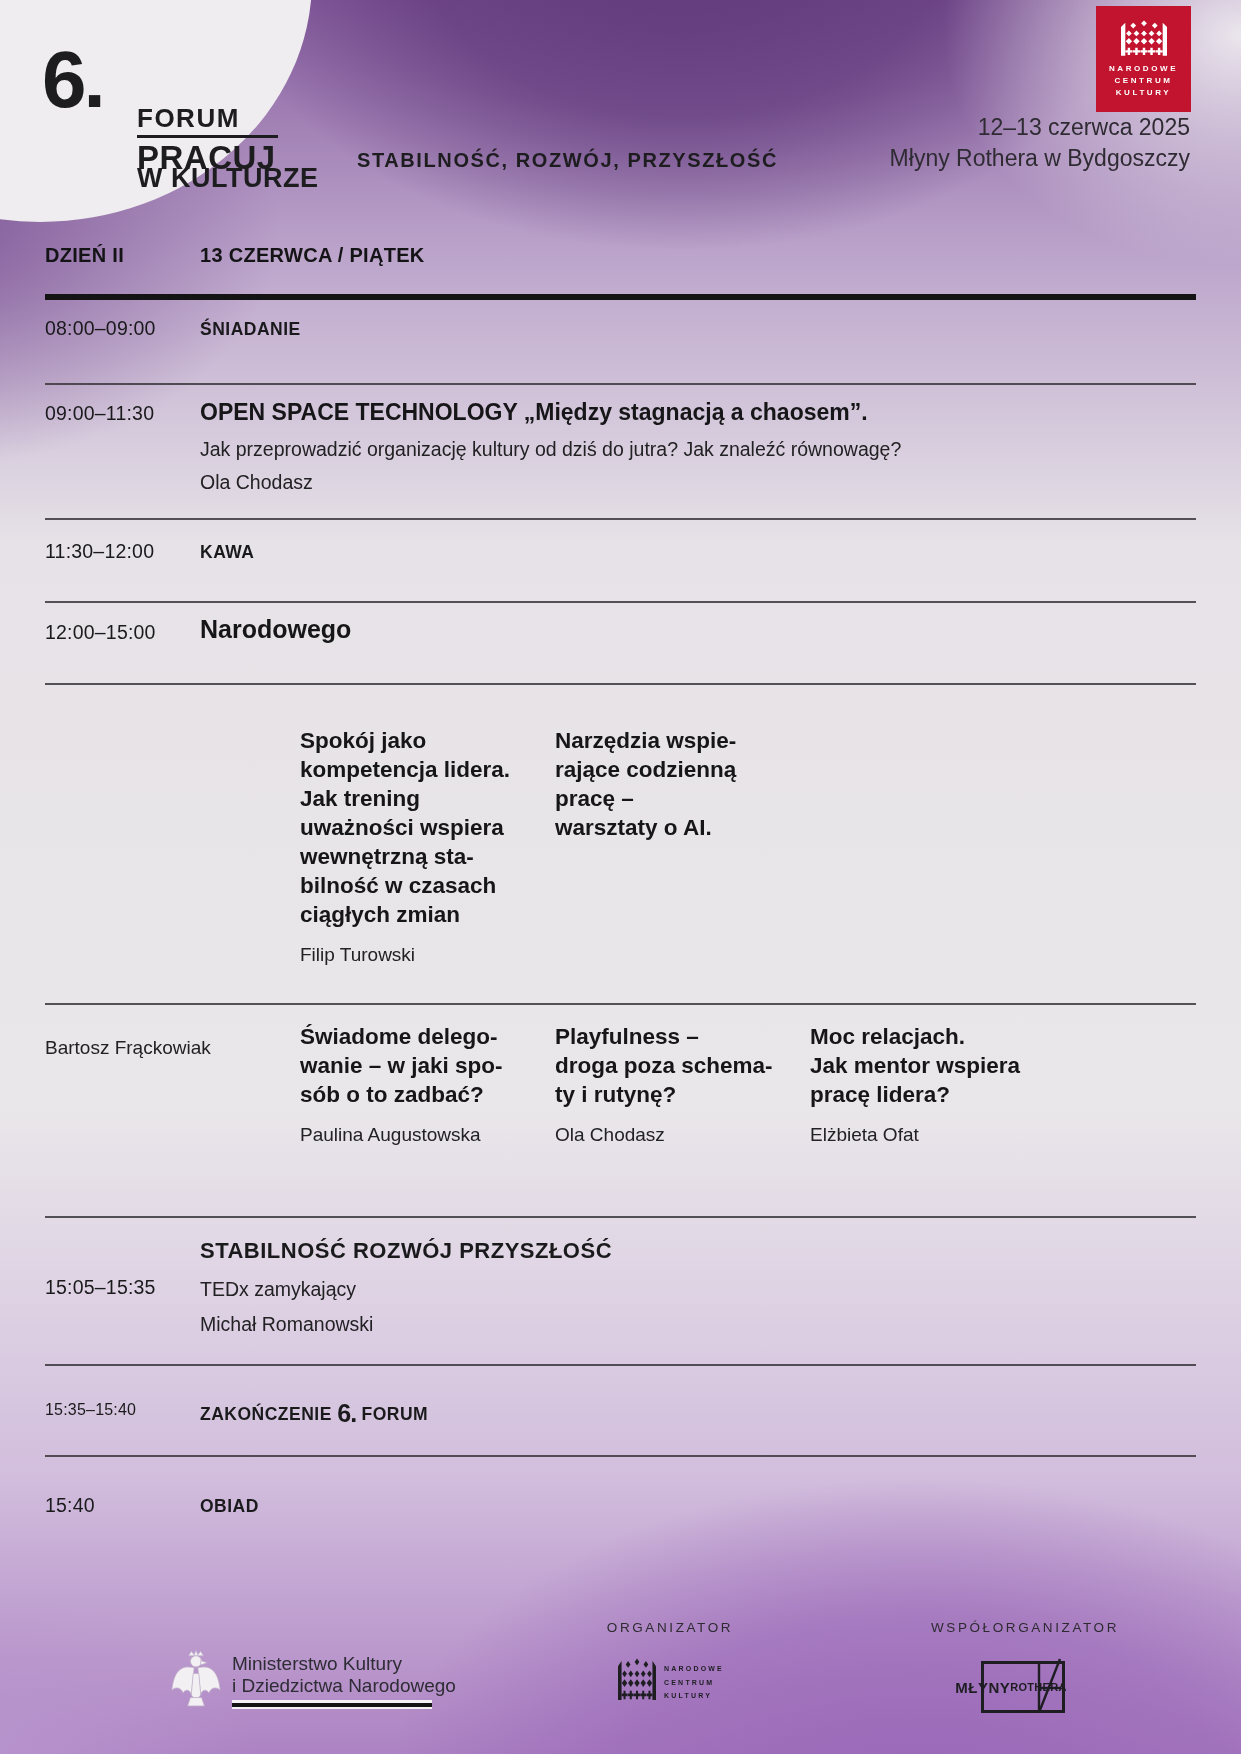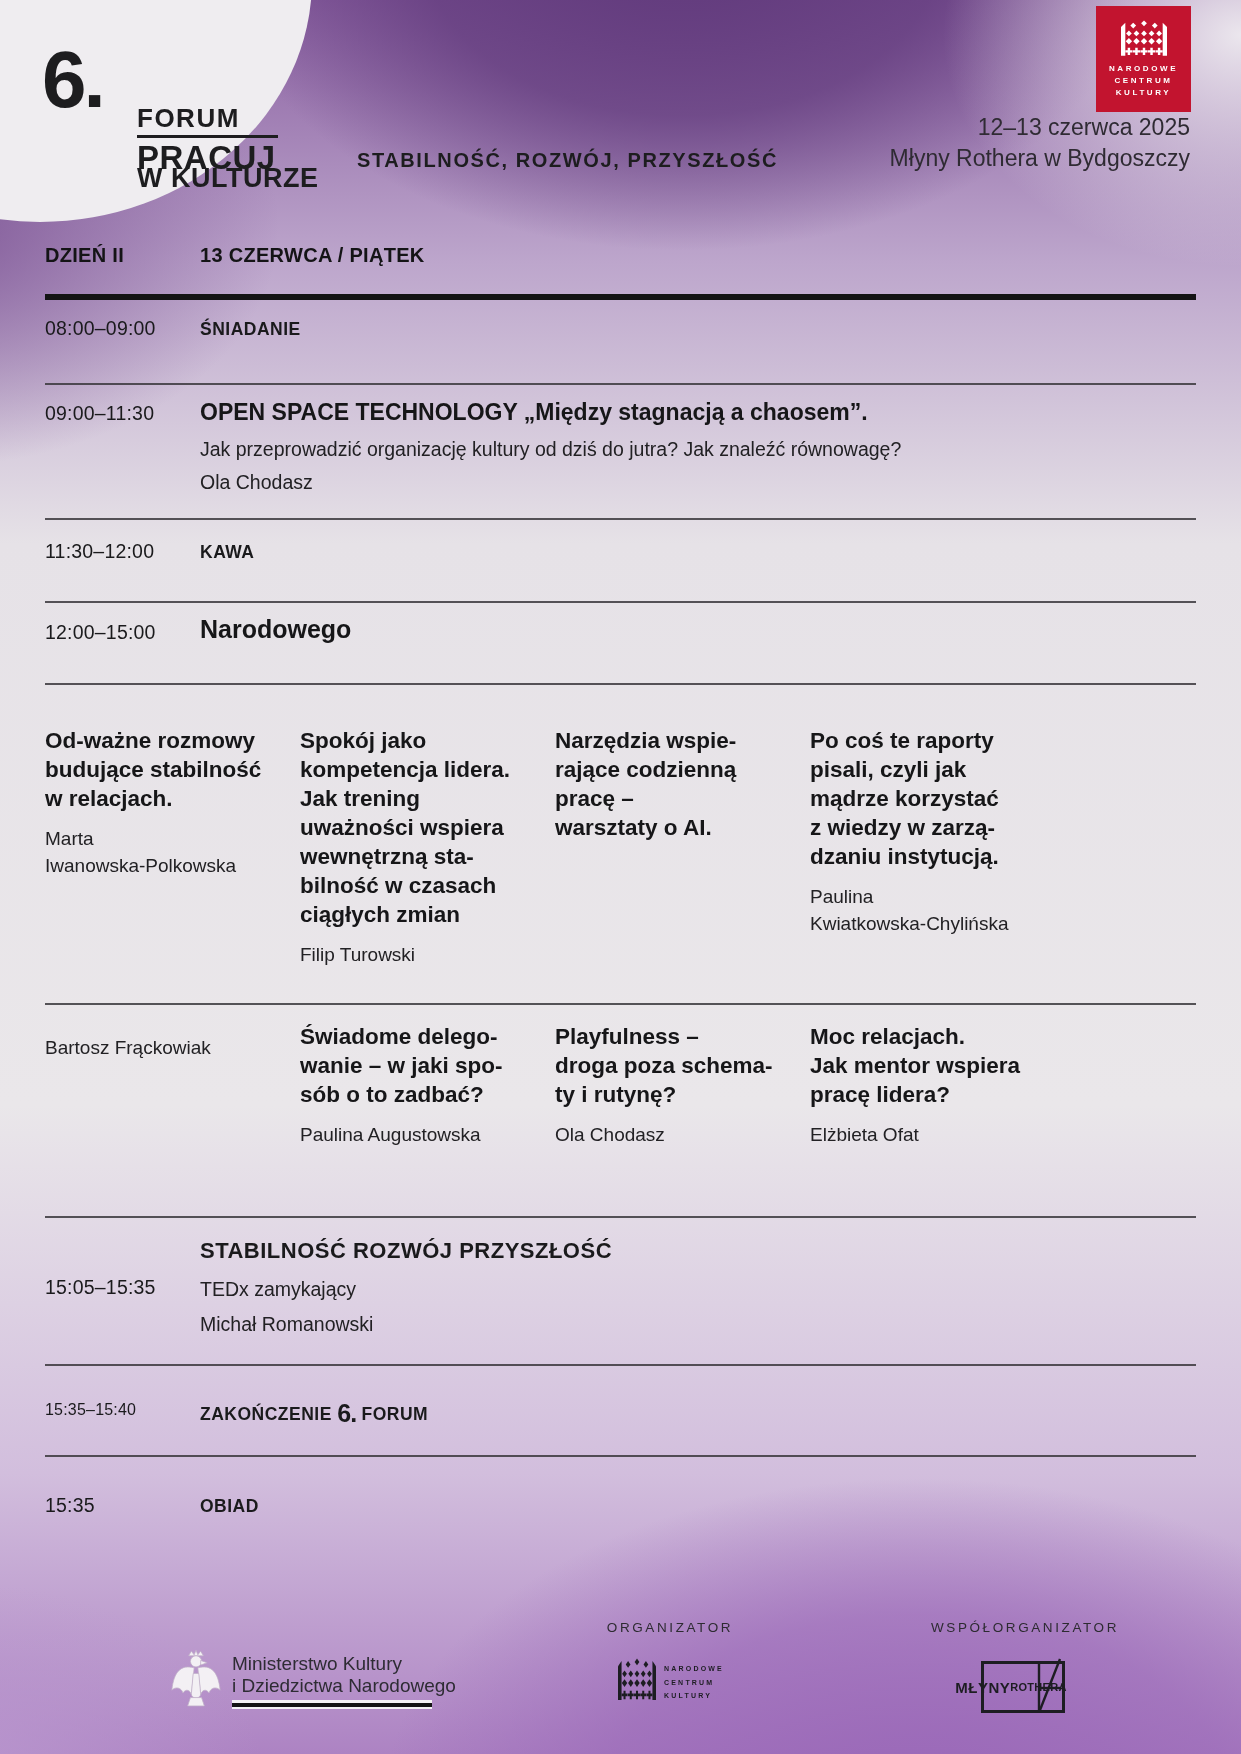--- a/index.html
+++ b/index.html
@@ -133,53 +133,37 @@
   <div class="divider" style="top:518px"></div>
 
   <div class="time" style="top:540px">11:30–12:00</div>
   <div class="caps-title" style="top:542px">KAWA</div>
   <div class="divider" style="top:601px"></div>
 
   <div class="time" style="top:621px">12:00–15:00</div>
   <div class="mid-title" style="top:615px">Narodowego</div>
   <div class="divider" style="top:683px"></div>
 
-  <div class="wcard" style="left:45px; top:726px">
-    <div class="wtitle">Od-ważne rozmowy
-budujące stabilność
-w relacjach.</div>
-    <div class="wspeaker">Marta
-Iwanowska-Polkowska</div>
-  </div>
   <div class="wcard" style="left:300px; top:726px">
     <div class="wtitle">Spokój jako
 kompetencja lidera.
 Jak trening
 uważności wspiera
 wewnętrzną sta-
 bilność w czasach
 ciągłych zmian</div>
     <div class="wspeaker">Filip Turowski</div>
   </div>
   <div class="wcard" style="left:555px; top:726px">
     <div class="wtitle">Narzędzia wspie-
 rające codzienną
 pracę –
 warsztaty o AI.</div>
     <div class="wspeaker"></div>
   </div>
-  <div class="wcard" style="left:810px; top:726px">
-    <div class="wtitle">Po coś te raporty
-pisali, czyli jak
-mądrze korzystać
-z wiedzy w zarzą-
-dzaniu instytucją.</div>
-    <div class="wspeaker">Paulina
-Kwiatkowska-Chylińska</div>
-  </div>
   <div class="divider" style="top:1003px"></div>
 
   <div class="wcard" style="left:45px; top:1022px">
     <div class="wspeaker">Bartosz Frąckowiak</div>
   </div>
   <div class="wcard" style="left:300px; top:1022px">
     <div class="wtitle">Świadome delego-
 wanie – w jaki spo-
 sób o to zadbać?</div>
     <div class="wspeaker">Paulina Augustowska</div>
@@ -203,21 +187,21 @@
   <div class="desc" style="top:1278px">TEDx zamykający</div>
   <div class="speaker" style="top:1313px">Michał Romanowski</div>
   <div class="divider" style="top:1364px"></div>
 
   <div class="time time-bold" style="top:1401px">15:35–15:40</div>
   <div class="closing-line">
     <span>ZAKOŃCZENIE </span><span class="edition">6.</span><span> FORUM</span>
   </div>
   <div class="divider" style="top:1455px"></div>
 
-  <div class="time" style="top:1494px">15:35</div>
+  <div class="time" style="top:1494px">15:40</div>
   <div class="caps-title" style="top:1496px">OBIAD</div>
 
   <div class="footer-label" style="left:560px; width:220px">ORGANIZATOR</div>
   <div class="footer-label" style="left:910px; width:230px">WSPÓŁORGANIZATOR</div>
 
   <svg class="abs" style="left:170px; top:1648px" width="52" height="62" viewBox="0 0 56 64">
     <g fill="#f3f0f4" stroke="#bfb0c8" stroke-width="0.8">
       <path d="M20,7 L23,2 L26,6 L28,1 L30,6 L33,2 L36,7 Z"></path>
       <circle cx="28" cy="13" r="6"></circle>
       <path d="M33,12 L40,14.5 L33,17 Z"></path>

